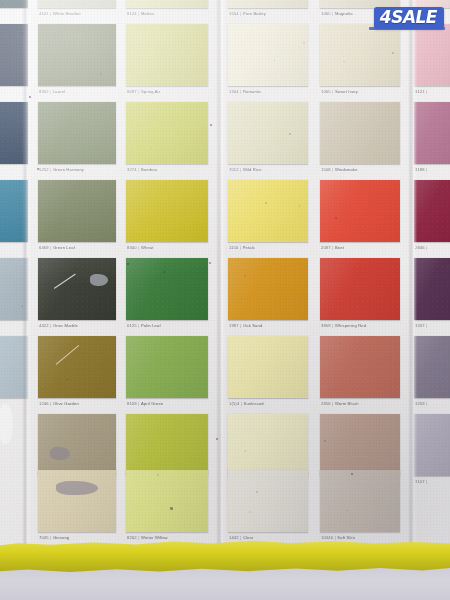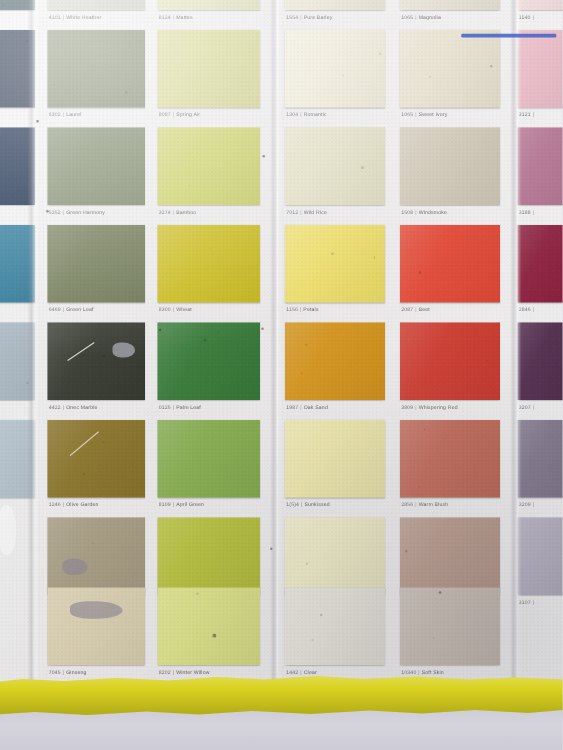--- a/index.html
+++ b/index.html
@@ -453,15 +453,18 @@
     <div class="dust" style="left:357px;top:481px;width:2.4px;height:2.4px;"></div>
     <div class="dust" style="left:35px;top:104px;width:1.8px;height:1.8px;"></div>
   </div>
 
   <div class="binding-shadow"></div>
   <div class="backdrop"></div>
   <div class="binding">
     <div class="hl"></div>
   </div>
 
+  <div class="watermark">
+    <span class="wm-text">4SALE</span>
+  </div>
   <div class="wm-bar"></div>
 
 </div>
 
 </body></html>

